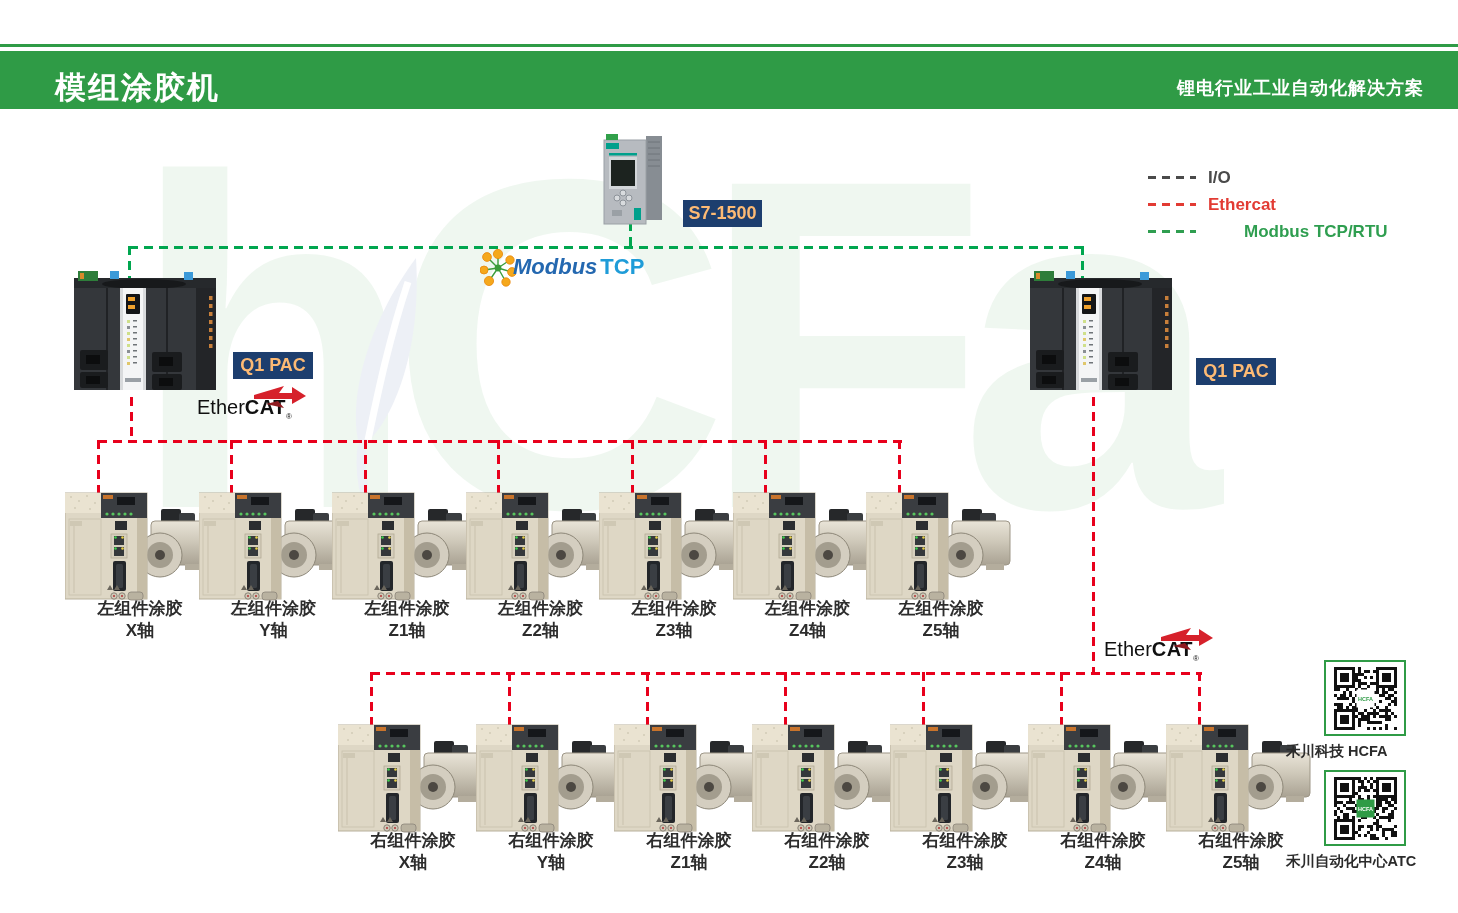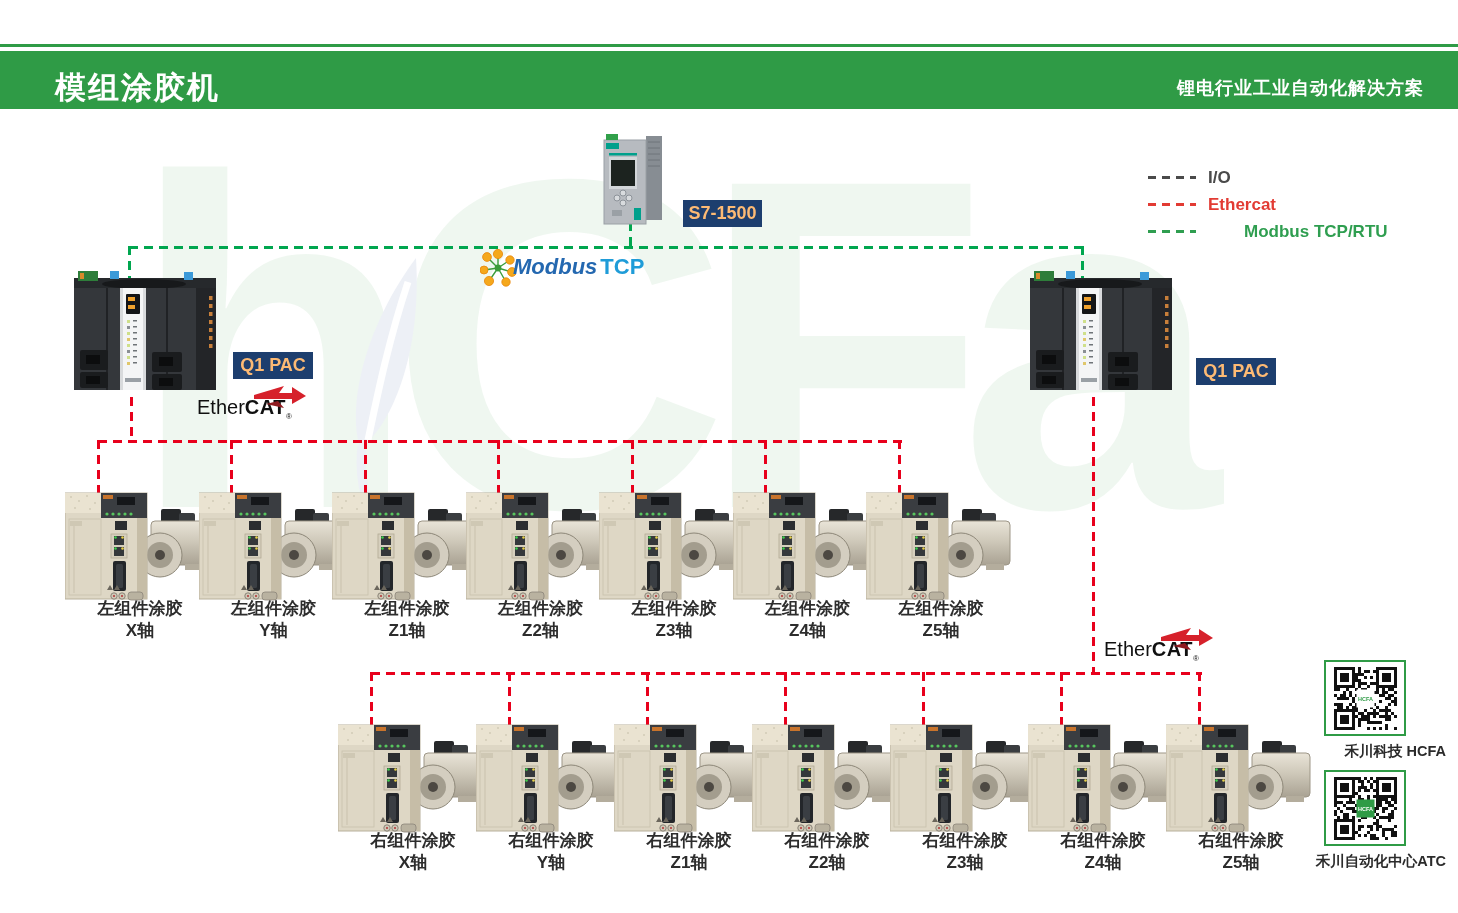--- a/index.html
+++ b/index.html
@@ -42,21 +42,21 @@
   .modbus-text{position:absolute;left:513px;top:254px;z-index:4;font-size:22px;white-space:nowrap;}
   .modbus-text .w{font-weight:800;font-style:italic;color:var(--modbus-blue,#2468B0);}
   .modbus-text .s{font-weight:700;color:var(--tcp-blue,#1F9CD8);margin-left:3px;}
   
   .drive{position:absolute;width:150px;height:160px;z-index:3;}
   .drive-label{position:absolute;left:0;top:111px;width:150px;text-align:center;color:#2d2d2d;
                font-size:17px;font-weight:700;line-height:22px;}
   
   .qr-box{position:absolute;width:82px;height:76px;background:#fff;border:2px solid #2f9b46;
           box-sizing:border-box;display:flex;align-items:center;justify-content:center;z-index:4;}
-  .qr-label{position:absolute;width:160px;text-align:right;font-size:14.5px;font-weight:600;color:#2b2b2b;z-index:4;}
+  .qr-label{position:absolute;width:160px;text-align:left;font-size:14.5px;font-weight:600;color:#2b2b2b;z-index:4;}
 </style>
 </head>
 <body>
 
 <div id="stage">
 
   <div class="watermark">hCFa</div>
   <svg class="leaf" width="140" height="290" viewBox="0 0 140 290">
     <path d="M78,6 C30,70 8,150 22,196 C52,176 84,104 78,6 Z" fill="#edf0f6"></path>
     <path d="M70,30 C50,90 38,150 30,188" stroke="#ffffff" stroke-width="7" fill="none"></path>

